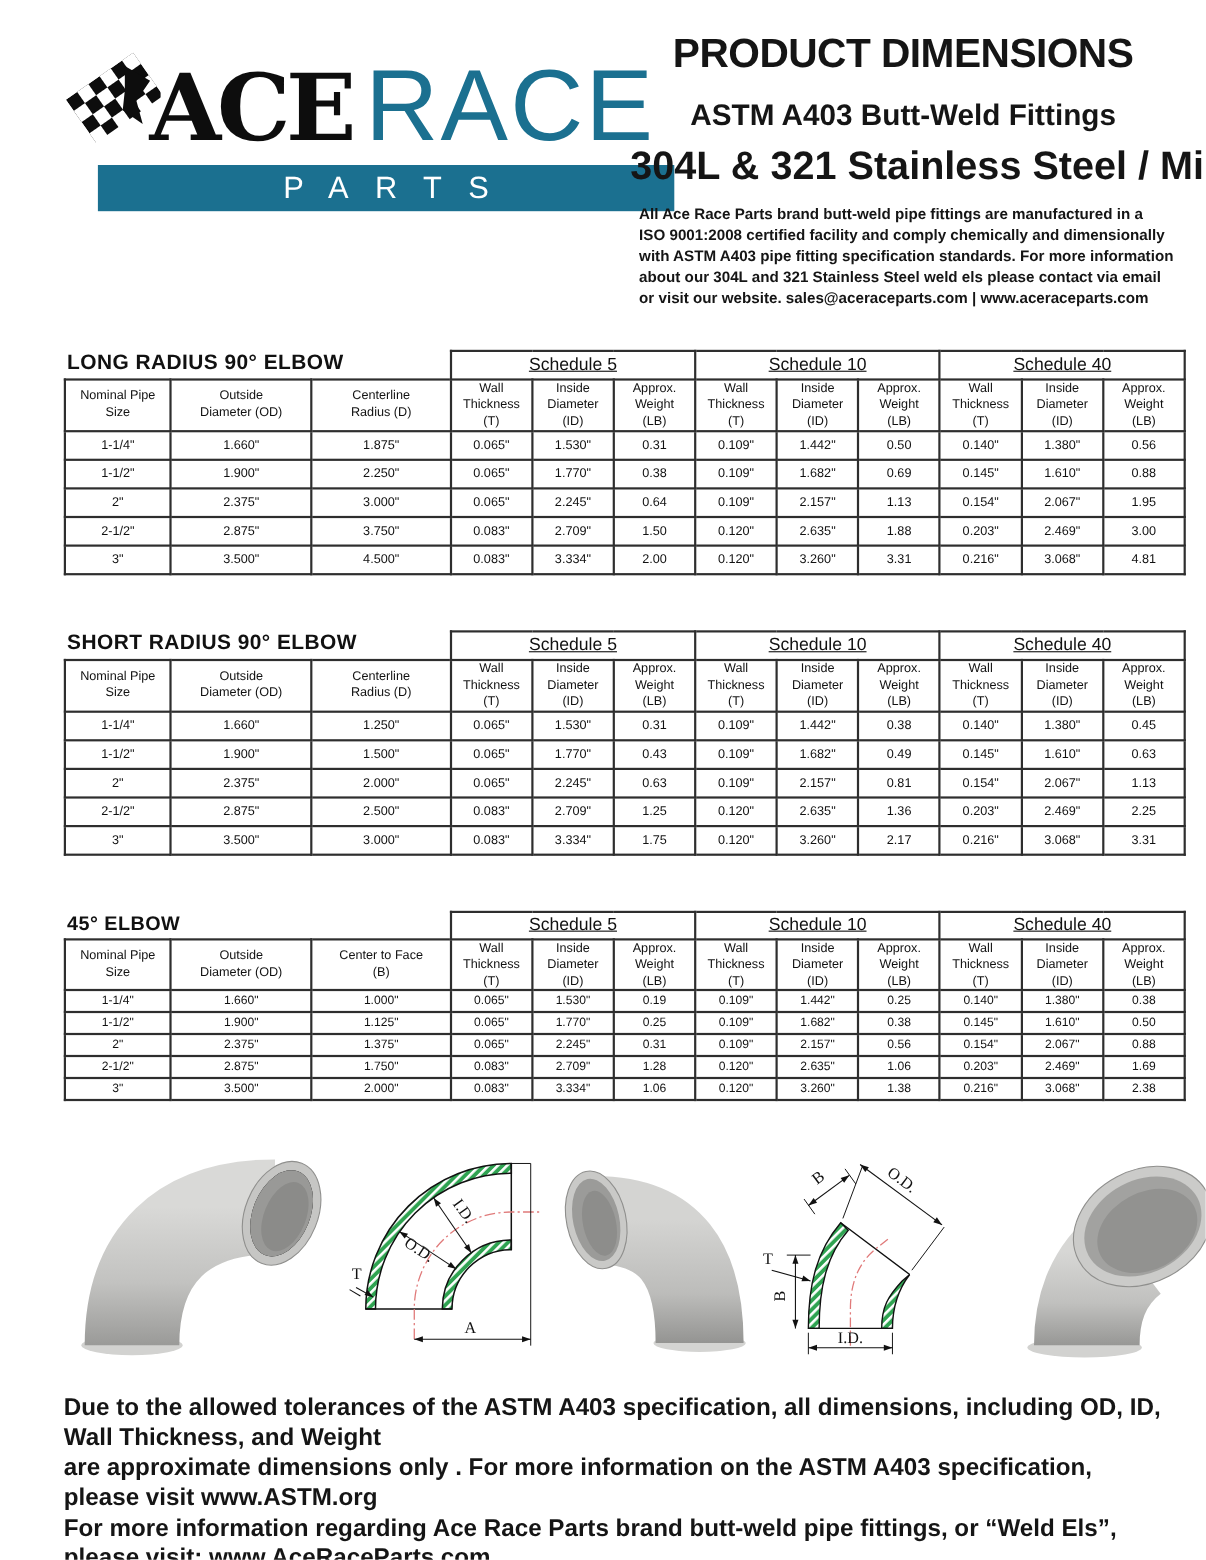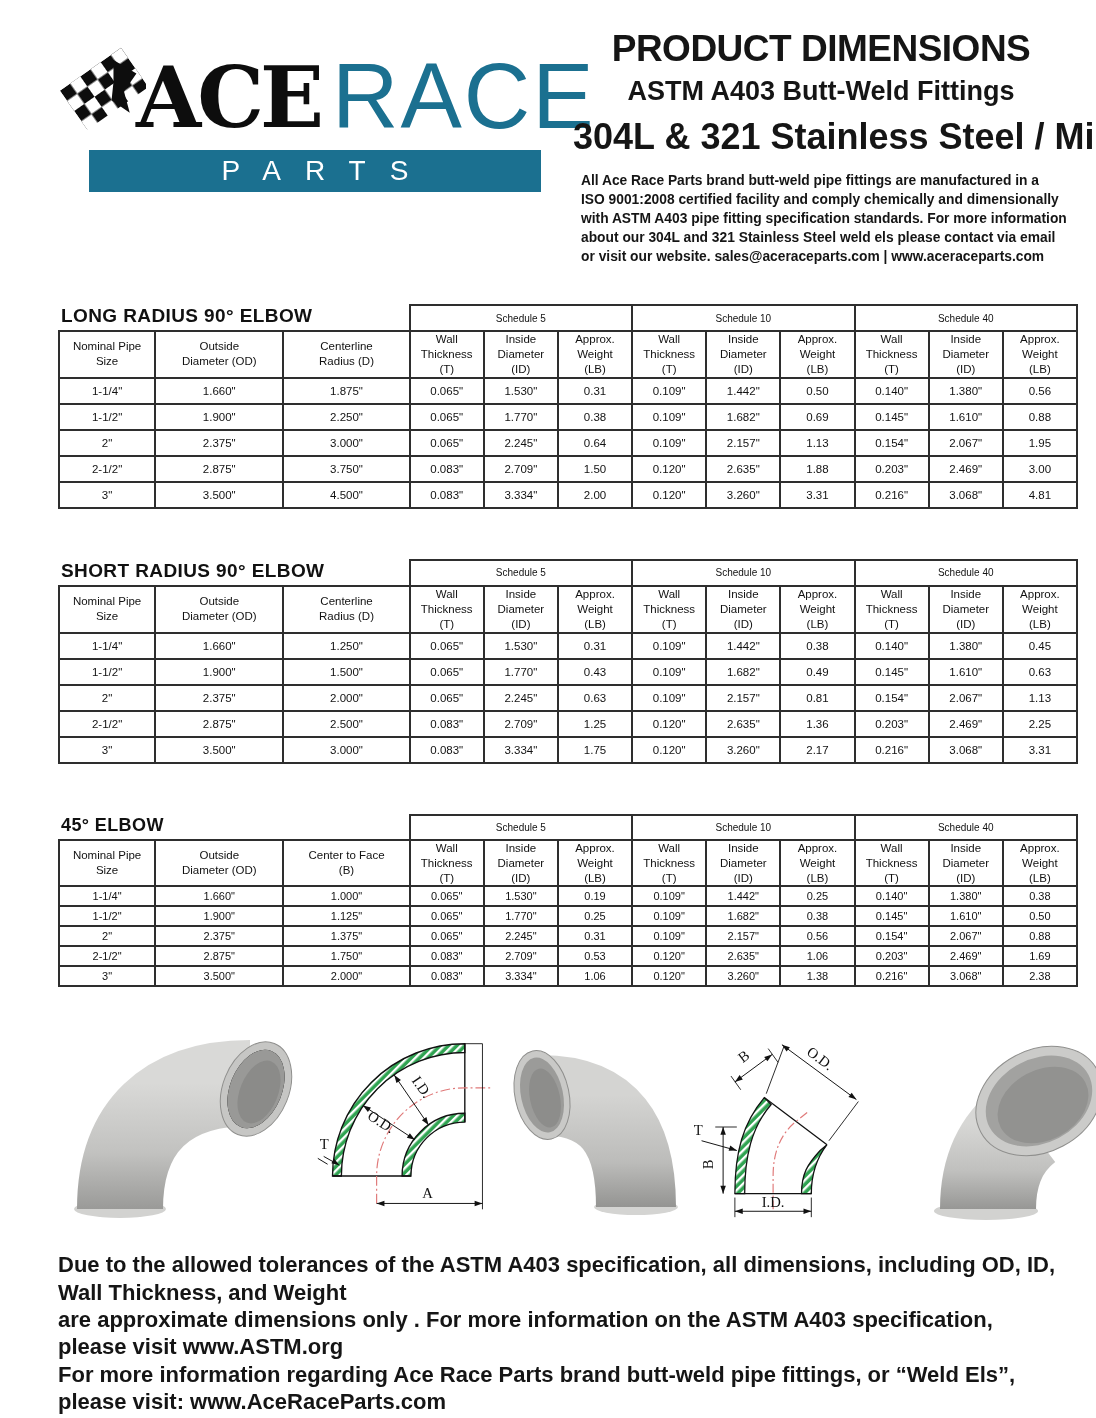--- a/index.html
+++ b/index.html
@@ -12,39 +12,39 @@
   .page{padding:30px 38px 0 58px;box-sizing:border-box;}
 
   
   .header{display:flex;align-items:flex-start;}
   .logo{flex:0 0 auto;width:515px;}
   .logo-row{display:flex;align-items:flex-end;}
   .flag{width:88px;height:106px;margin-right:-10px;flex:0 0 auto;}
   .ace{font-family:"DejaVu Serif",serif;font-weight:bold;font-size:84px;line-height:.92;letter-spacing:-4px;color:#0d0d0d;}
   .race{font-family:"Liberation Sans",sans-serif;font-weight:400;font-size:92px;line-height:.86;letter-spacing:2px;color:var(--teal);margin-left:12px;}
   .parts-bar{
-    margin:14px 0 0 31px;width:452px;height:42px;background:var(--teal);
+    margin:14px 0 0 31px;width:524px;height:42px;background:var(--teal);
     color:#fff;display:flex;align-items:center;justify-content:center;
     font-size:28px;letter-spacing:24px;padding-left:24px;box-sizing:border-box;font-weight:400;
   }
   .head-right{margin-left:auto;width:496px;text-align:center;}
   .hr-title{font-size:37px;font-weight:bold;letter-spacing:-0.5px;line-height:1.05;}
-  .hr-sub1{font-size:27px;font-weight:bold;margin-top:7px;}
+  .hr-sub1{font-size:27px;font-weight:bold;margin-top:21px;}
   .hr-sub2{font-size:36px;font-weight:bold;margin-top:9px;white-space:nowrap;}
   .hr-desc{margin-top:13px;text-align:left;font-size:13.8px;font-weight:bold;line-height:1.38;white-space:pre-line;padding-left:8px;}
 
   
   .tables{margin-top:38px;}
   table.spec{border-collapse:collapse;width:1020px;table-layout:fixed;margin-top:0;border-radius:26px;}
   table.spec + table.spec{margin-top:50px;}
   .spec td,.spec th{border:2px solid var(--border);text-align:center;vertical-align:middle;
     font-size:11.5px;font-weight:normal;padding:0;color:#111;overflow:hidden;}
   .spec td.title-cell{border:none;text-align:left;vertical-align:bottom;
     font-size:19px;font-weight:bold;letter-spacing:.4px;padding:0 0 3px 2px;white-space:nowrap;}
-  .spec td.sched{font-size:10px;height:24px;}
+  .spec td.sched{font-size:16px;height:24px;text-decoration:underline;}
   .spec th.head{height:40px;white-space:pre-line;line-height:1.3;}
   .spec td.cell{height:24px;}
   .spec.compact td.title-cell{font-size:18px;}
   .spec.compact th.head{height:31px;}
   .spec.compact td.cell{height:18px;font-size:11px;}
   .spec.compact td.sched{height:20px;}
 
   
   .figs{display:flex;justify-content:space-between;align-items:center;margin-top:42px;height:196px;}
   .fig{flex:0 0 auto;}
@@ -420,21 +420,21 @@
             <td class="cell">0.154"</td>
             <td class="cell">2.067"</td>
             <td class="cell">0.88</td>
           </tr>
           <tr>
             <td class="cell">2-1/2"</td>
             <td class="cell">2.875"</td>
             <td class="cell">1.750"</td>
             <td class="cell">0.083"</td>
             <td class="cell">2.709"</td>
-            <td class="cell">0.53</td>
+            <td class="cell">1.28</td>
             <td class="cell">0.120"</td>
             <td class="cell">2.635"</td>
             <td class="cell">1.06</td>
             <td class="cell">0.203"</td>
             <td class="cell">2.469"</td>
             <td class="cell">1.69</td>
           </tr>
           <tr>
             <td class="cell">3"</td>
             <td class="cell">3.500"</td>

